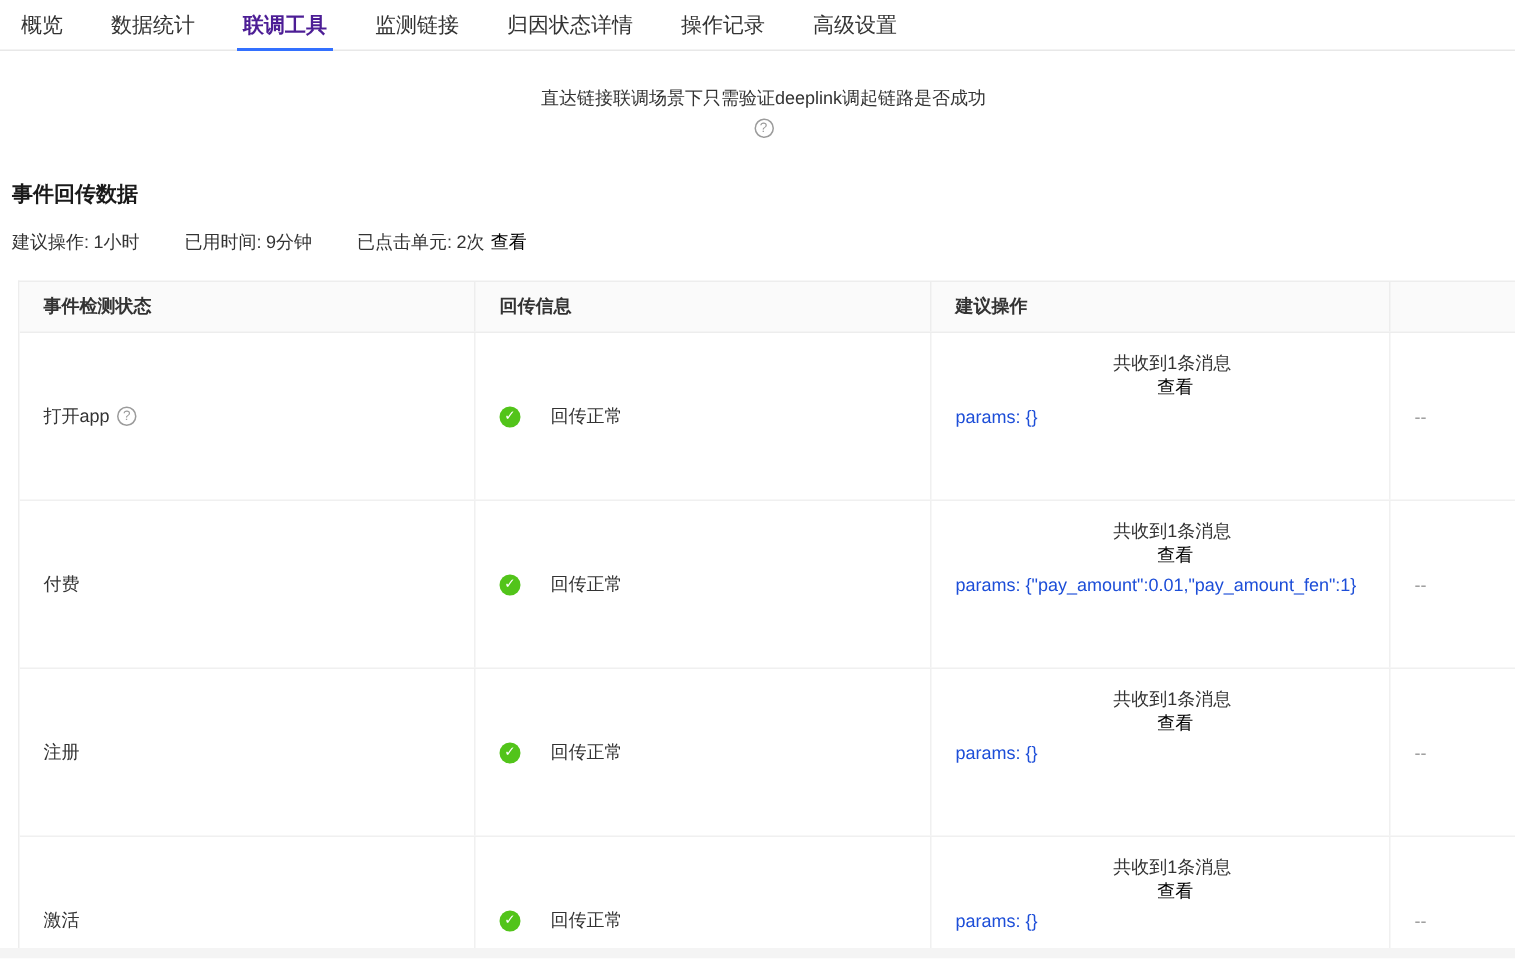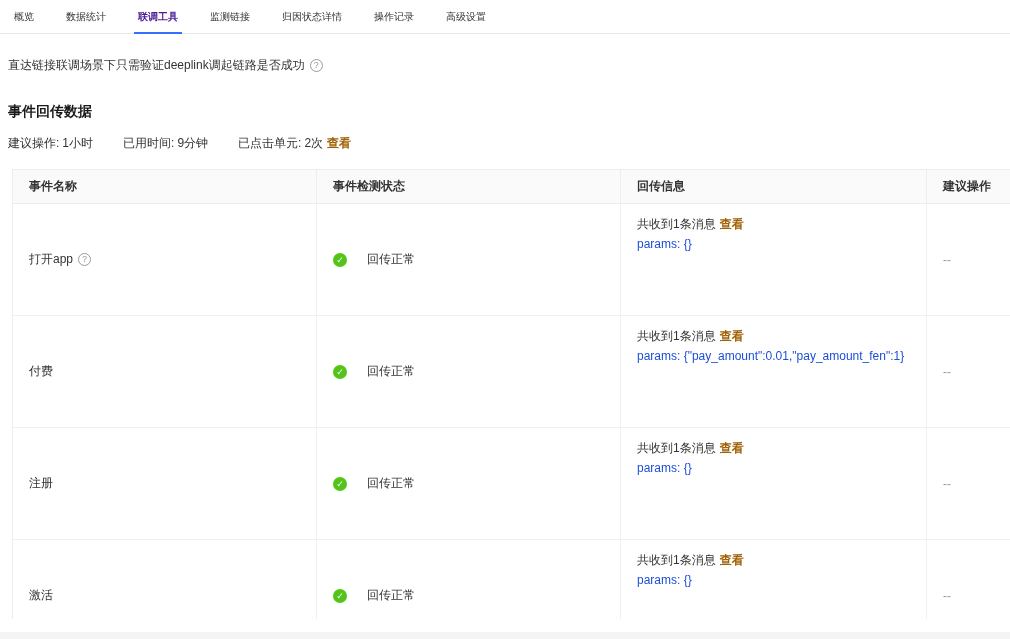--- a/index.html
+++ b/index.html
@@ -15,21 +15,21 @@
 
   
   .tabbar {
     display: flex;
     align-items: flex-end;
     padding-left: 10px;
     height: 34px;
     border-bottom: 1px solid #e8e8e8;
   }
   .tab {
-    font-size: 10px;
+    font-size: 14px;
     color: #333;
     line-height: 31px;
     padding: 0 4px;
     margin-right: 24px;
     cursor: pointer;
     border-bottom: 2px solid transparent;
     margin-bottom: -1px;
     white-space: nowrap;
   }
   .tab.active {
@@ -38,20 +38,21 @@
     border-bottom-color: #3370ff;
   }
 
   
   .note {
     margin: 23px 0 0 8px;
     color: #333;
     display: flex;
     align-items: center;
     gap: 5px;
+    flex-direction: column;
   }
 
   .help-icon {
     display: inline-flex;
     align-items: center;
     justify-content: center;
     width: 13px; height: 13px;
     border: 1px solid #9b9b9b;
     border-radius: 50%;
     color: #9b9b9b;
@@ -70,25 +71,24 @@
   }
 
   .meta {
     margin: 14px 0 0 8px;
     display: flex;
     align-items: center;
   }
   .meta-item { margin-right: 30px; color: #333; }
   .meta-item .lbl { margin-right: 3px; }
   a.link {
-    color: #a16207;
+    color: #000000;
     text-decoration: none;
     cursor: pointer;
     margin-left: 4px;
-    font-weight: bold;
   }
 
   
   .table-wrap {
     margin: 17px 0 0 12px;
     width: 998px;
     overflow: hidden;
     border-left: 1px solid #ededed;
     border-top: 1px solid #ededed;
   }
@@ -141,21 +141,21 @@
     border-radius: 50%;
     color: #fff;
     font-size: 9px;
     display: inline-flex;
     align-items: center;
     justify-content: center;
     flex: 0 0 auto;
   }
   .check-icon::before { content: "✓"; font-weight: bold; }
 
-  .msg-line { display: flex; align-items: center; }
+  .msg-line { display: flex; align-items: center; flex-direction: column; }
   .params-line { margin-top: 4px; color: #1d4ed8; }
 
   
   .hscrollbar {
     position: absolute;
     left: 0; right: 0;
     top: 632px;
     height: 7px;
     background: #f4f4f4;
   }
@@ -197,21 +197,20 @@
   </span>
   <span class="meta-item">
     <span class="lbl">已点击单元:</span><span>2次</span><a class="link">查看</a>
   </span>
 </div>
 
 <div class="table-wrap">
   <div class="table-inner">
     <div class="thead">
 
-        <div class="th">事件名称</div>
 
         <div class="th">事件检测状态</div>
 
         <div class="th">回传信息</div>
 
         <div class="th">建议操作</div>
 
     </div>
     <div class="tbody">
 

